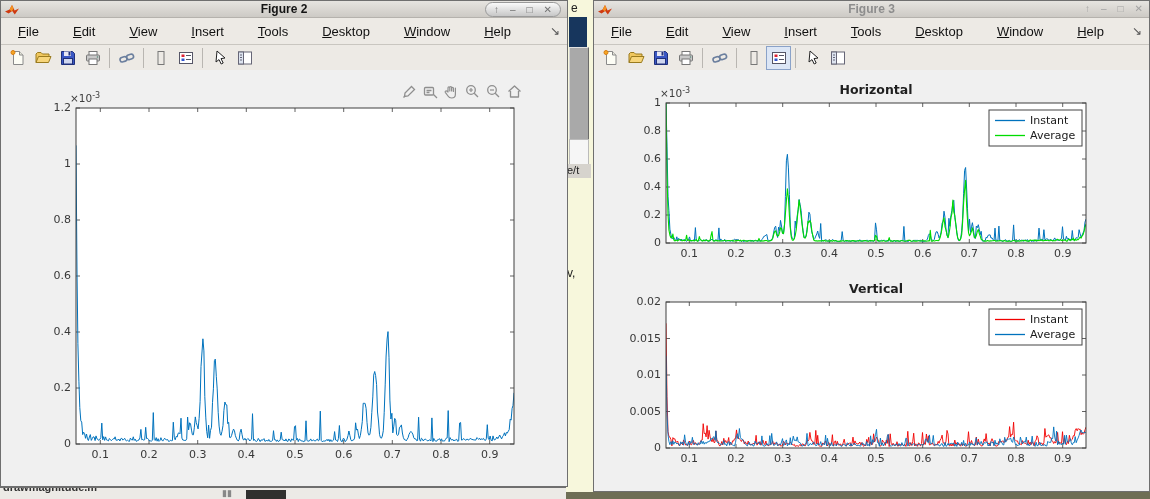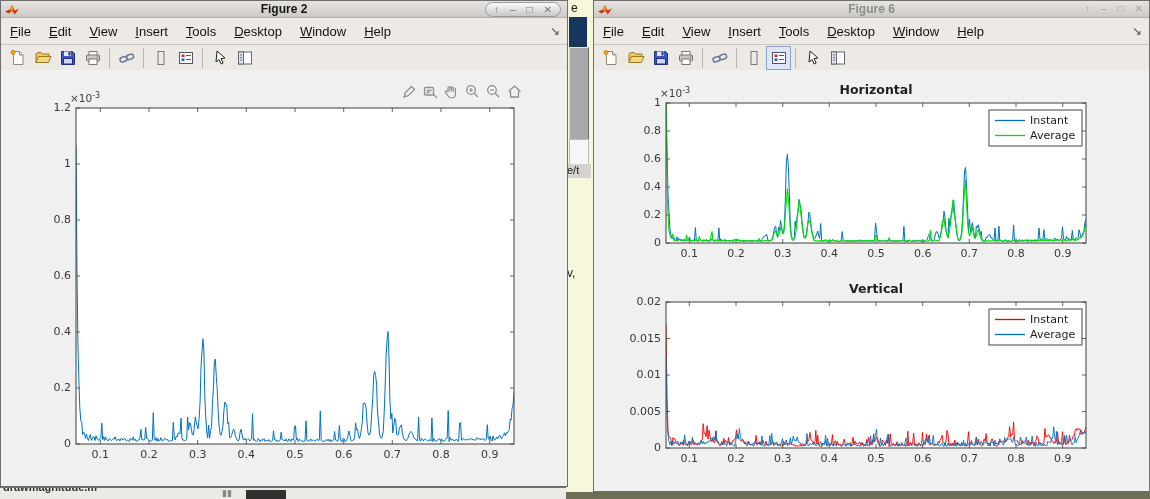--- a/index.html
+++ b/index.html
@@ -26,21 +26,21 @@
   .title{font-size:12px;font-weight:bold;color:#141414;line-height:14px;}
   .inactive .title{color:#8d8d8d;}
   .logo{position:absolute;left:3px;top:1px;width:16px;height:13px;}
   .winctl{position:absolute;right:6px;top:1px;display:flex;gap:11px;align-items:center;height:13px;
     font-size:10px;color:#737373;}
   .active-ctl{border:1px solid #9a9a9a;border-radius:8px;background:linear-gradient(#fafafa,#c7c7c7);padding:0 8px;}
   .inactive .winctl{color:#a2a2a2;}
   .wbtn{cursor:default;line-height:12px;}
   .menubar{height:26px;display:flex;align-items:center;background:#edeae5;border-bottom:1px solid #c9c6c0;
     font-size:13px;color:#111;}
-  .mi{padding:0 9px;}
+  .mi{padding:0 17px;}
   .mi u{text-decoration:underline;}
   .dock-arrow{margin-left:auto;margin-right:7px;color:#555;font-size:12px;}
   .toolbar{height:26px;display:flex;align-items:center;background:#edeae5;border-bottom:1px solid #d6d3ce;padding-left:4px;}
   .tbtn{width:23px;height:22px;display:flex;align-items:center;justify-content:center;border:1px solid transparent;}
   .tbtn svg{width:18px;height:18px;}
   .tbtn.pressed{border:1px solid #8aa2c8;background:#dce6f5;}
   .tsep{width:1px;height:20px;background:#b9b6b1;margin:0 4px;}
   .figcanvas{position:absolute;left:0;right:0;top:69px;bottom:0;background:#f0f0f0;}
   .figcanvas svg.plot{position:absolute;left:0;top:0;}
   .axtools{position:absolute;display:flex;gap:4px;}
@@ -269,21 +269,21 @@
   </div>
 
   <div class="mwin inactive" id="win-figure1" style="left:593px;top:0;width:557px;height:492px;">
     <div class="titlebar">
       <span class="logo">
         <svg viewBox="0 0 16 14">
             <path d="M1 9.5l4.6-2L8 3l2.6 5.6L15 6.4l-4.2 6.1-2.6-3.6-3.6 2.6z" fill="#cf3a10"></path>
             <path d="M5.6 7.5L8 3l1.6 3.4-1.8 3z" fill="#f29222"></path>
           </svg>
       </span>
-      <span class="title">Figure 6</span>
+      <span class="title">Figure 3</span>
       <span class="winctl">
           <span class="wbtn">↑</span>
           <span class="wbtn">–</span>
           <span class="wbtn">□</span>
           <span class="wbtn">✕</span>
         </span>
     </div>
     <div class="menubar">
         <span class="mi"><u>F</u>ile</span>
         <span class="mi"><u>E</u>dit</span>

